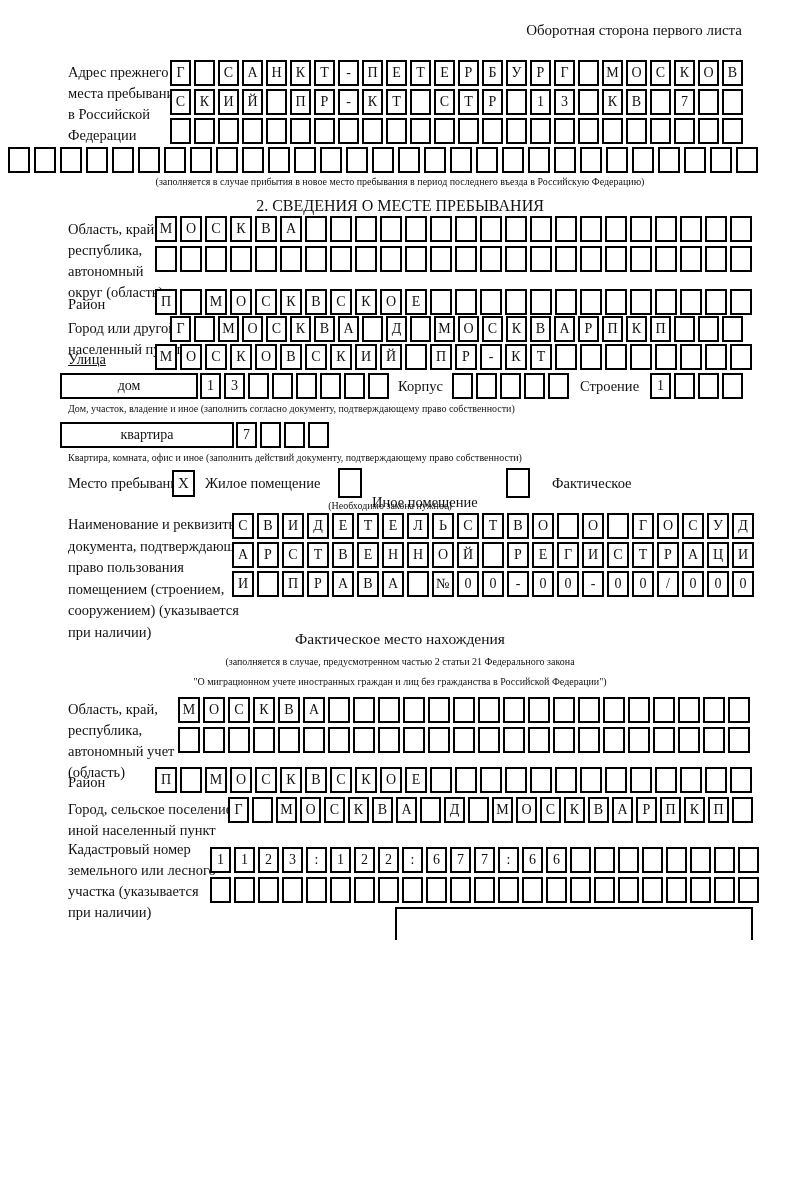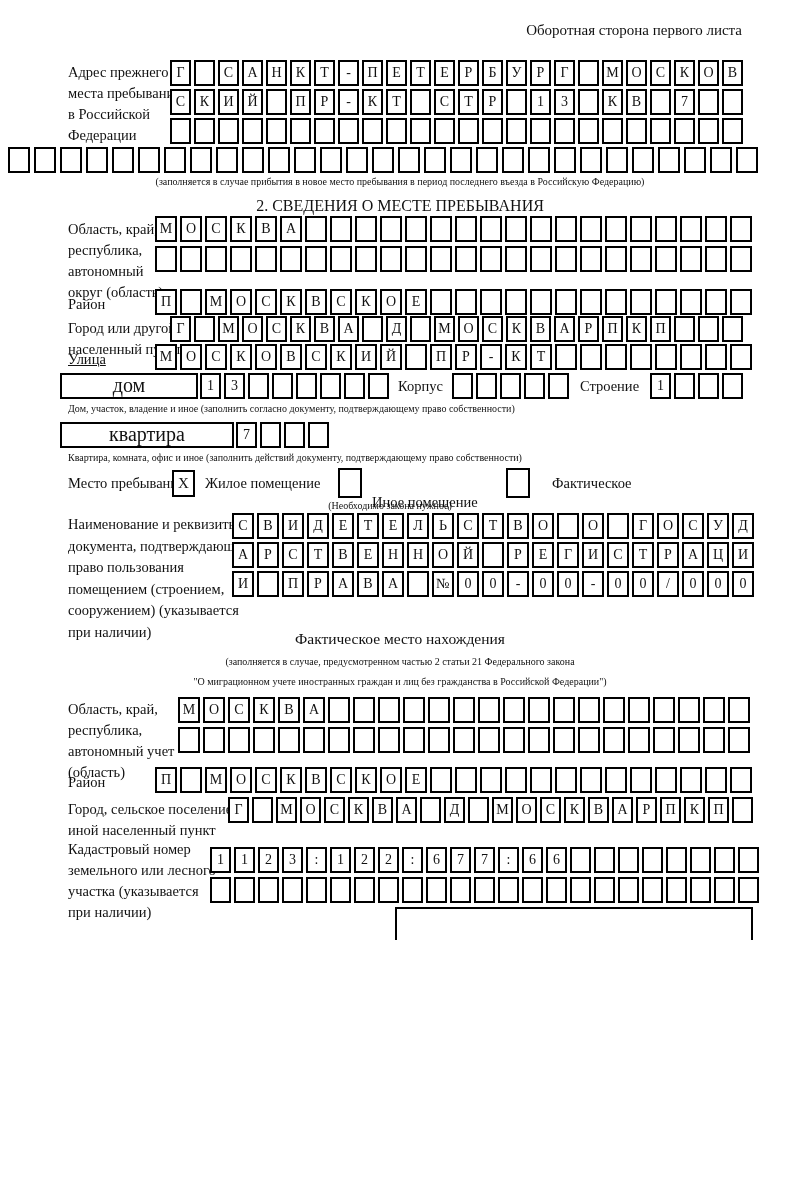--- a/index.html
+++ b/index.html
@@ -21,21 +21,21 @@
     height:26px;border:2px solid #000;background:#fff;
     text-align:center;font-size:14px;line-height:21px;
     vertical-align:top;font-family:"Liberation Serif","DejaVu Serif",serif;
   }
   .p24 .cell{width:21px;margin-right:3px;}
   .p25 .cell{width:22px;margin-right:3px;}
   .p26 .cell{width:22px;margin-right:4px;}
   .widebox{
     position:absolute;box-sizing:border-box;height:26px;
     border:2px solid #000;text-align:center;
-    font-size:20px;line-height:21px;background:#fff;
+    font-size:14px;line-height:21px;background:#fff;
   }
   .chk{
     position:absolute;box-sizing:border-box;
     border:2px solid #000;background:#fff;
     text-align:center;font-size:15px;
   }
   .chk-sm{width:23px;height:27px;line-height:23px;}
   .chk-lg{width:24px;height:30px;line-height:26px;}
   .stamp{
     position:absolute;box-sizing:border-box;

